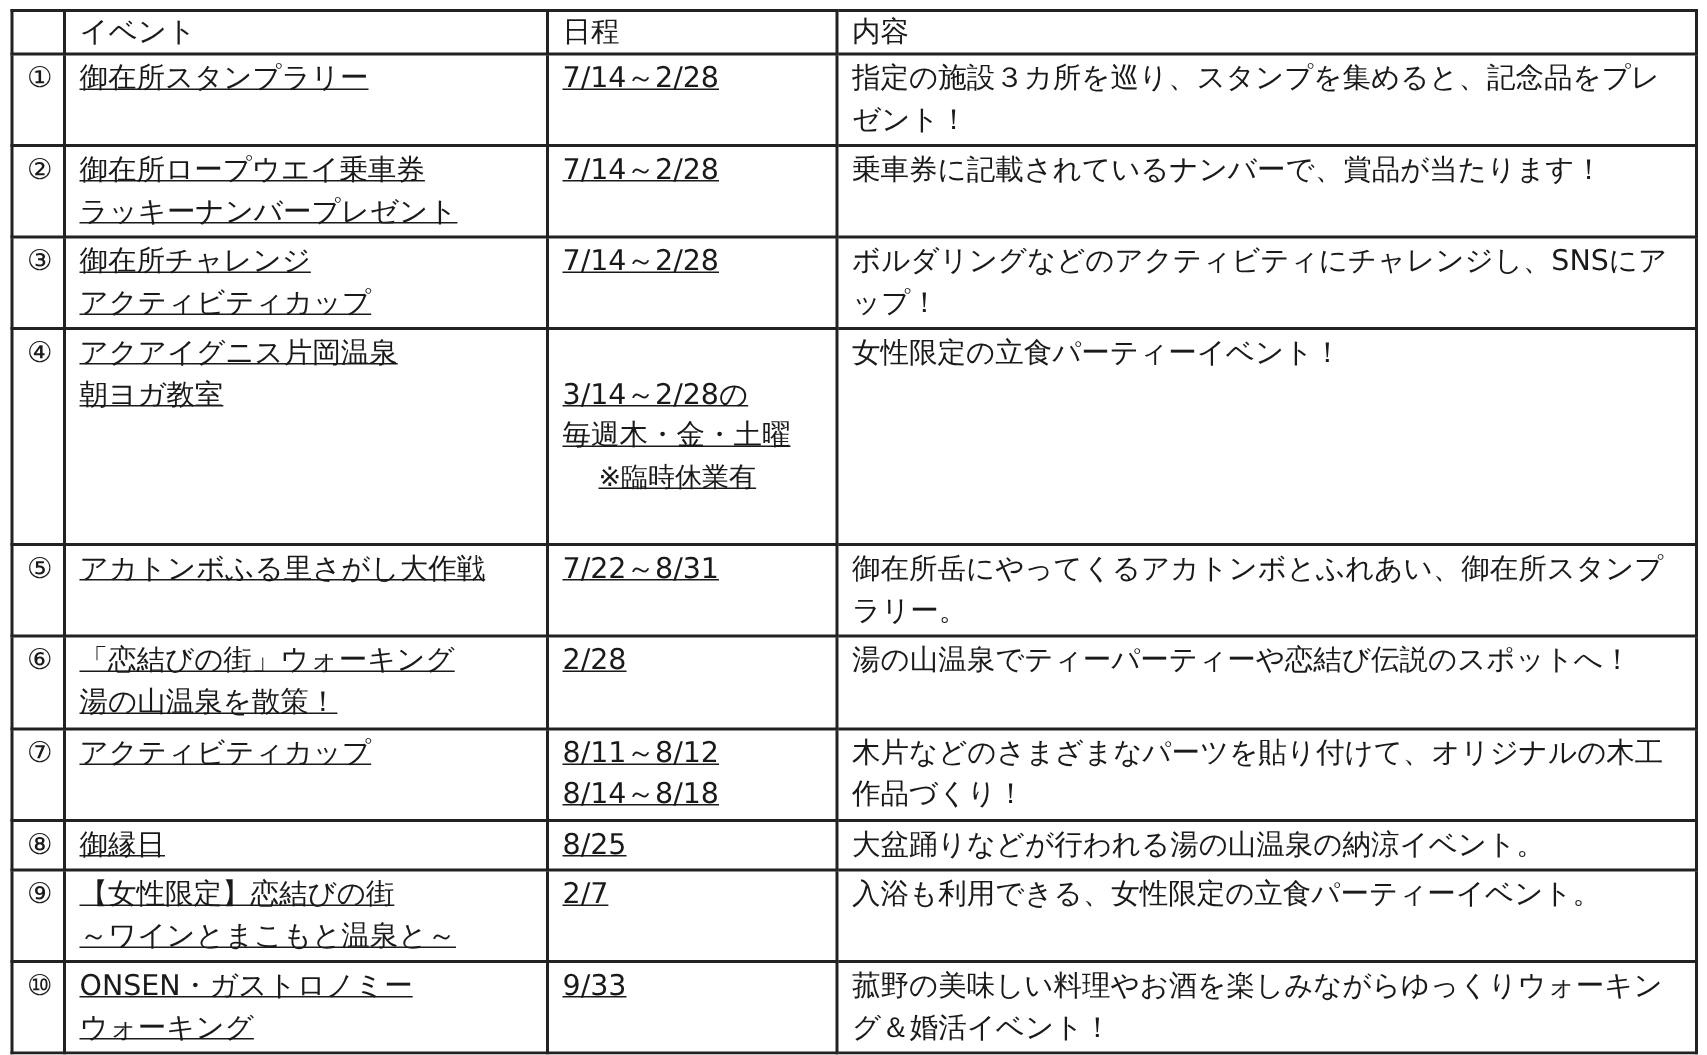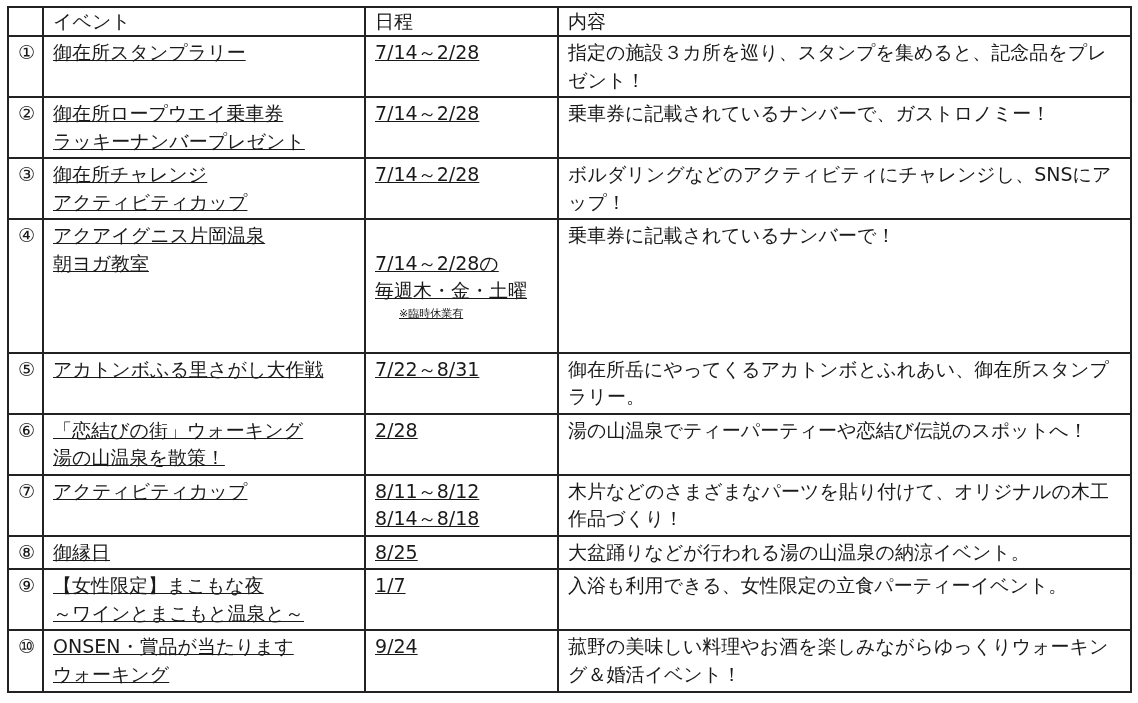--- a/index.html
+++ b/index.html
@@ -51,21 +51,21 @@
     padding-right: 0;
     font-size: 19px;
   }
   td.ev, td.dt {
     white-space: pre-line;
     text-decoration: underline;
   }
   tr.tall td { height: 89px; }
   tr.short td { height: 27px; }
   .date-note {
-    font-size: 11px;
+    font-size: 18px;
     line-height: 1.55;
     padding-left: 24px;
     white-space: nowrap;
   }
   .footnote {
     position: absolute;
     left: 3px;
     top: 676px;
     font-size: 19.5px;
     line-height: 1.3;
@@ -97,41 +97,41 @@
       <td class="ev">御在所スタンプラリー</td>
       <td class="dt">7/14～2/28</td>
       <td class="ds">指定の施設３カ所を巡り、スタンプを集めると、記念品をプレゼント！</td>
     </tr>
 
     <tr>
       <td class="no">②</td>
       <td class="ev">御在所ロープウエイ乗車券
 ラッキーナンバープレゼント</td>
       <td class="dt">7/14～2/28</td>
-      <td class="ds">乗車券に記載されているナンバーで、ガストロノミー！</td>
+      <td class="ds">乗車券に記載されているナンバーで、賞品が当たります！</td>
     </tr>
 
     <tr>
       <td class="no">③</td>
       <td class="ev">御在所チャレンジ
 アクティビティカップ</td>
       <td class="dt">7/14～2/28</td>
       <td class="ds">ボルダリングなどのアクティビティにチャレンジし、SNSにアップ！</td>
     </tr>
 
     <tr class="tall">
       <td class="no">④</td>
       <td class="ev">アクアイグニス片岡温泉
 朝ヨガ教室</td>
       <td class="dt">
-        <span>7/14～2/28の
+        <span>3/14～2/28の
 毎週木・金・土曜</span>
         <div class="date-note">※臨時休業有</div>
       </td>
-      <td class="ds">乗車券に記載されているナンバーで！</td>
+      <td class="ds">女性限定の立食パーティーイベント！</td>
     </tr>
 
     <tr>
       <td class="no">⑤</td>
       <td class="ev">アカトンボふる里さがし大作戦</td>
       <td class="dt">7/22～8/31</td>
       <td class="ds">御在所岳にやってくるアカトンボとふれあい、御在所スタンプラリー。</td>
     </tr>
 
     <tr>
@@ -152,30 +152,30 @@
 
     <tr class="short">
       <td class="no">⑧</td>
       <td class="ev">御縁日</td>
       <td class="dt">8/25</td>
       <td class="ds">大盆踊りなどが行われる湯の山温泉の納涼イベント。</td>
     </tr>
 
     <tr>
       <td class="no">⑨</td>
-      <td class="ev">【女性限定】まこもな夜
+      <td class="ev">【女性限定】恋結びの街
 ～ワインとまこもと温泉と～</td>
-      <td class="dt">1/7</td>
+      <td class="dt">2/7</td>
       <td class="ds">入浴も利用できる、女性限定の立食パーティーイベント。</td>
     </tr>
 
     <tr>
       <td class="no">⑩</td>
-      <td class="ev">ONSEN・賞品が当たります
+      <td class="ev">ONSEN・ガストロノミー
 ウォーキング</td>
-      <td class="dt">9/24</td>
+      <td class="dt">9/33</td>
       <td class="ds">菰野の美味しい料理やお酒を楽しみながらゆっくりウォーキング＆婚活イベント！</td>
     </tr>
   </tbody>
     </table>
 
 
 </div>
 
 </body></html>

